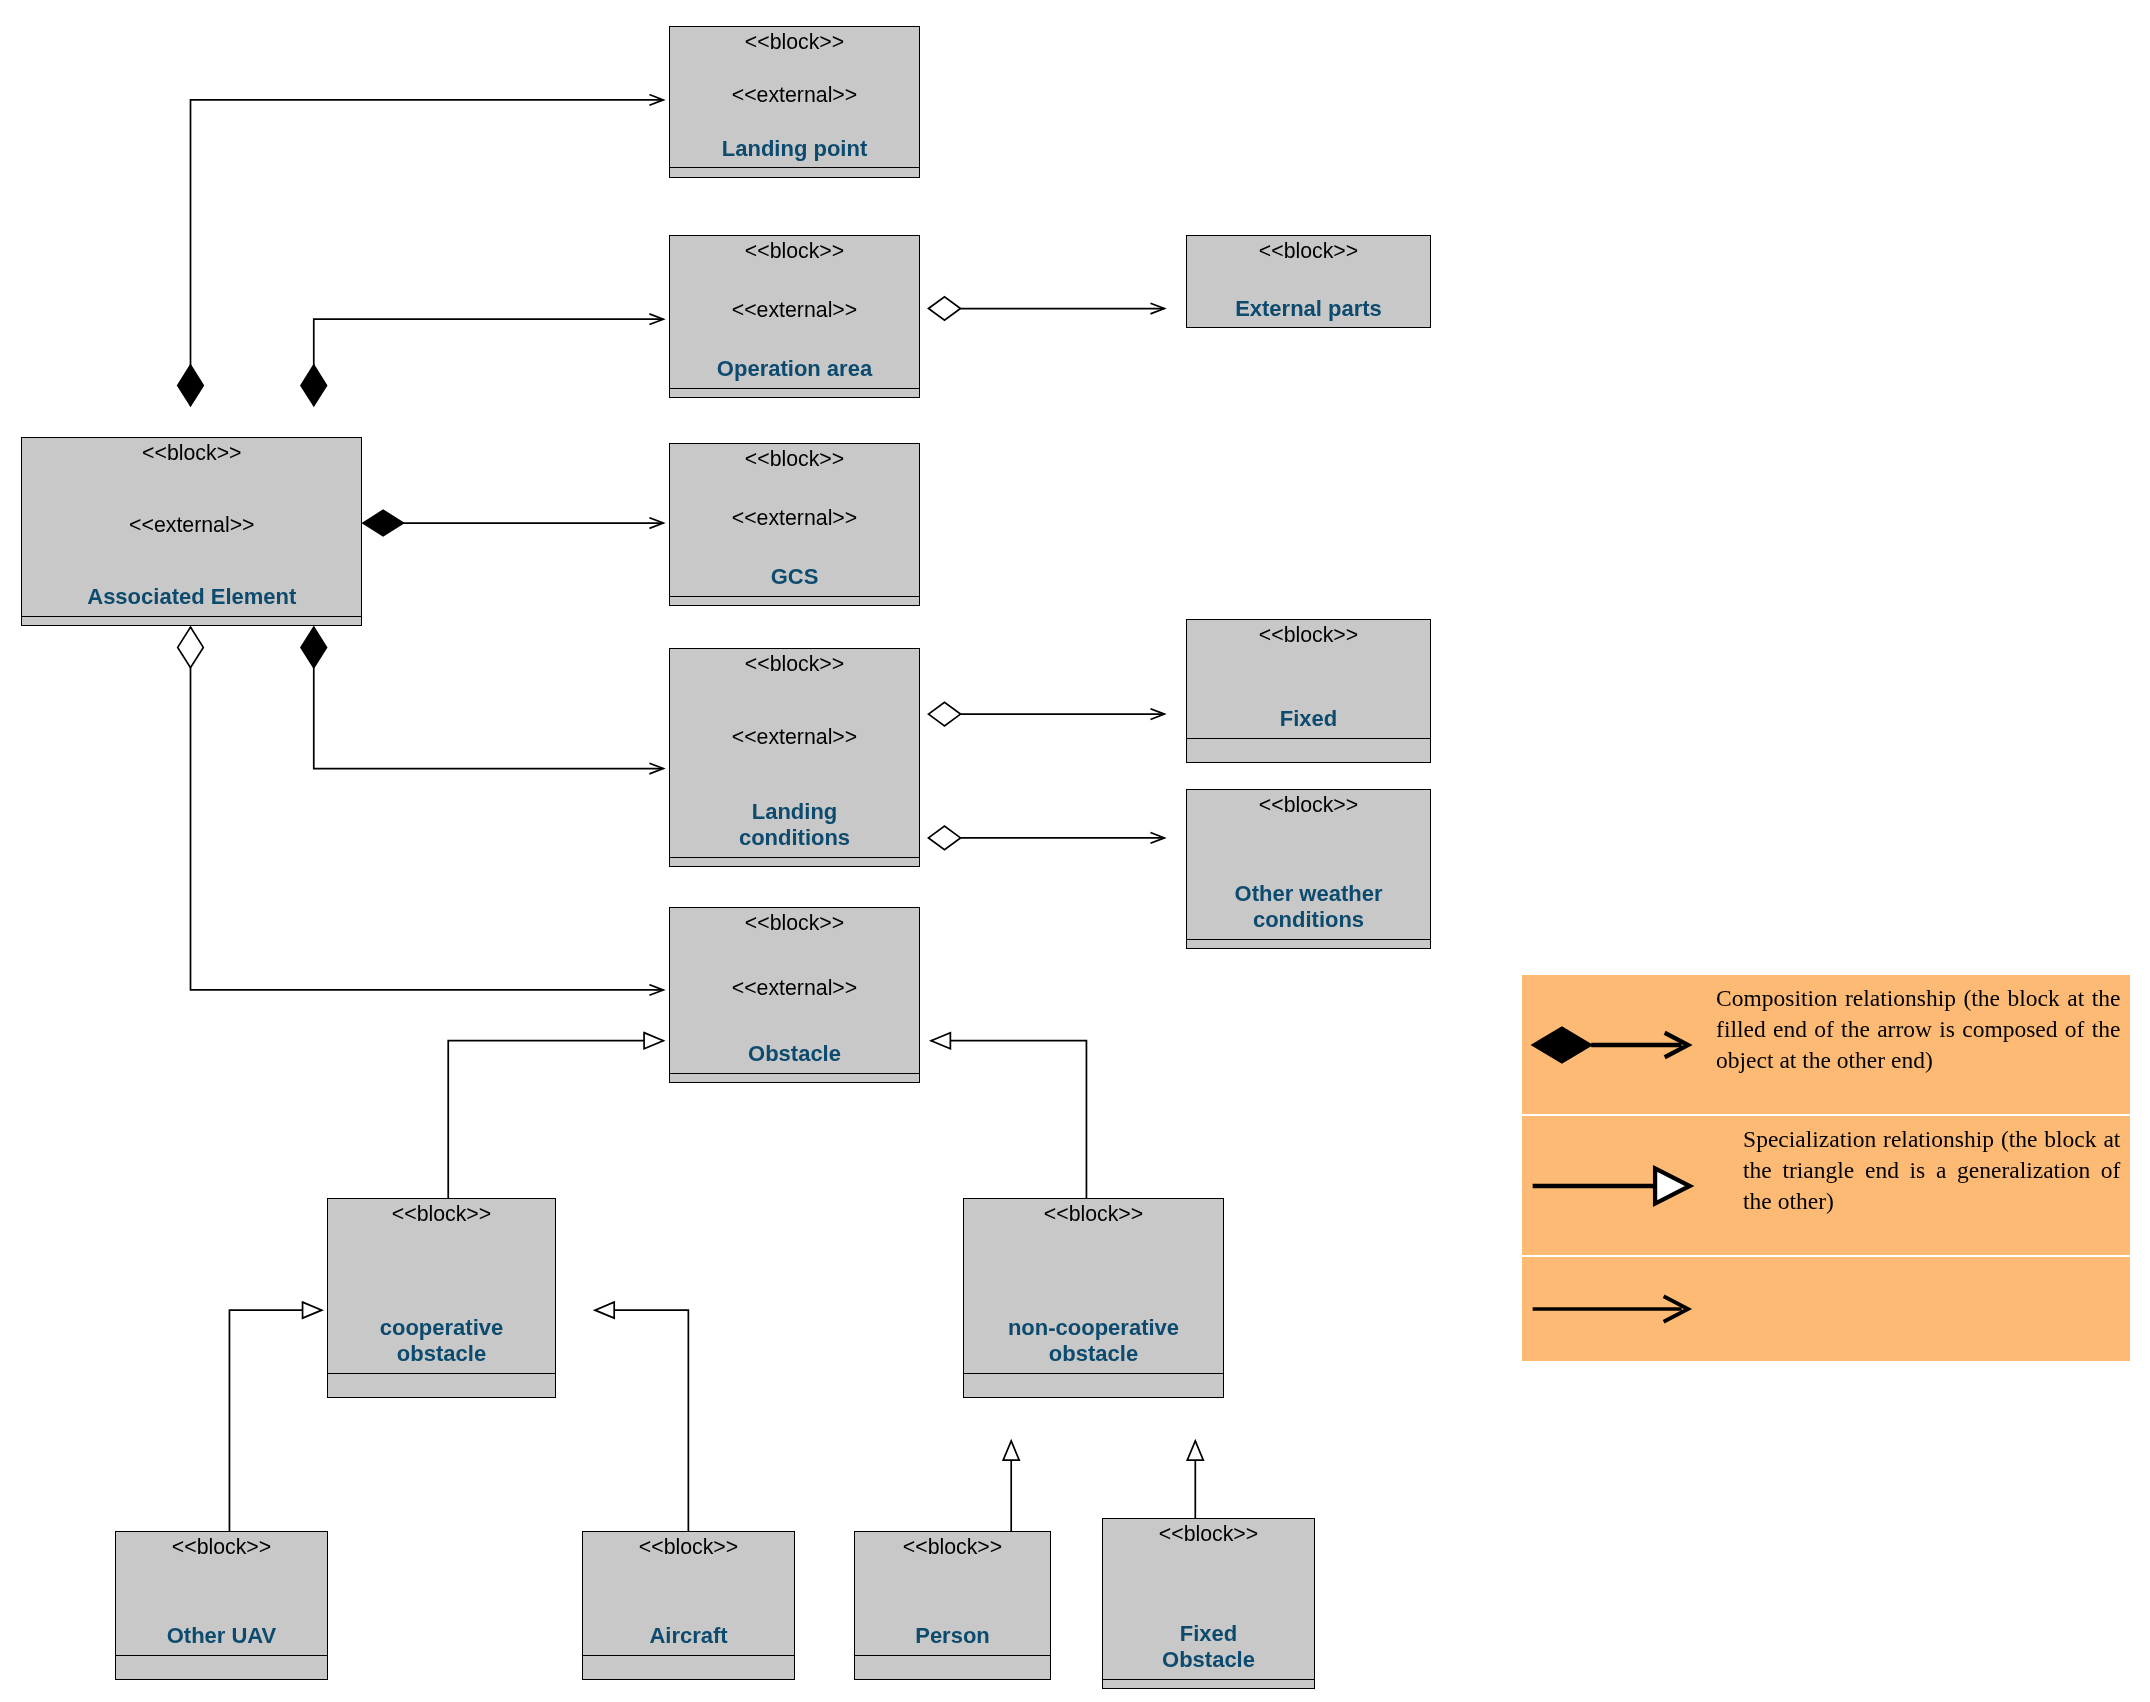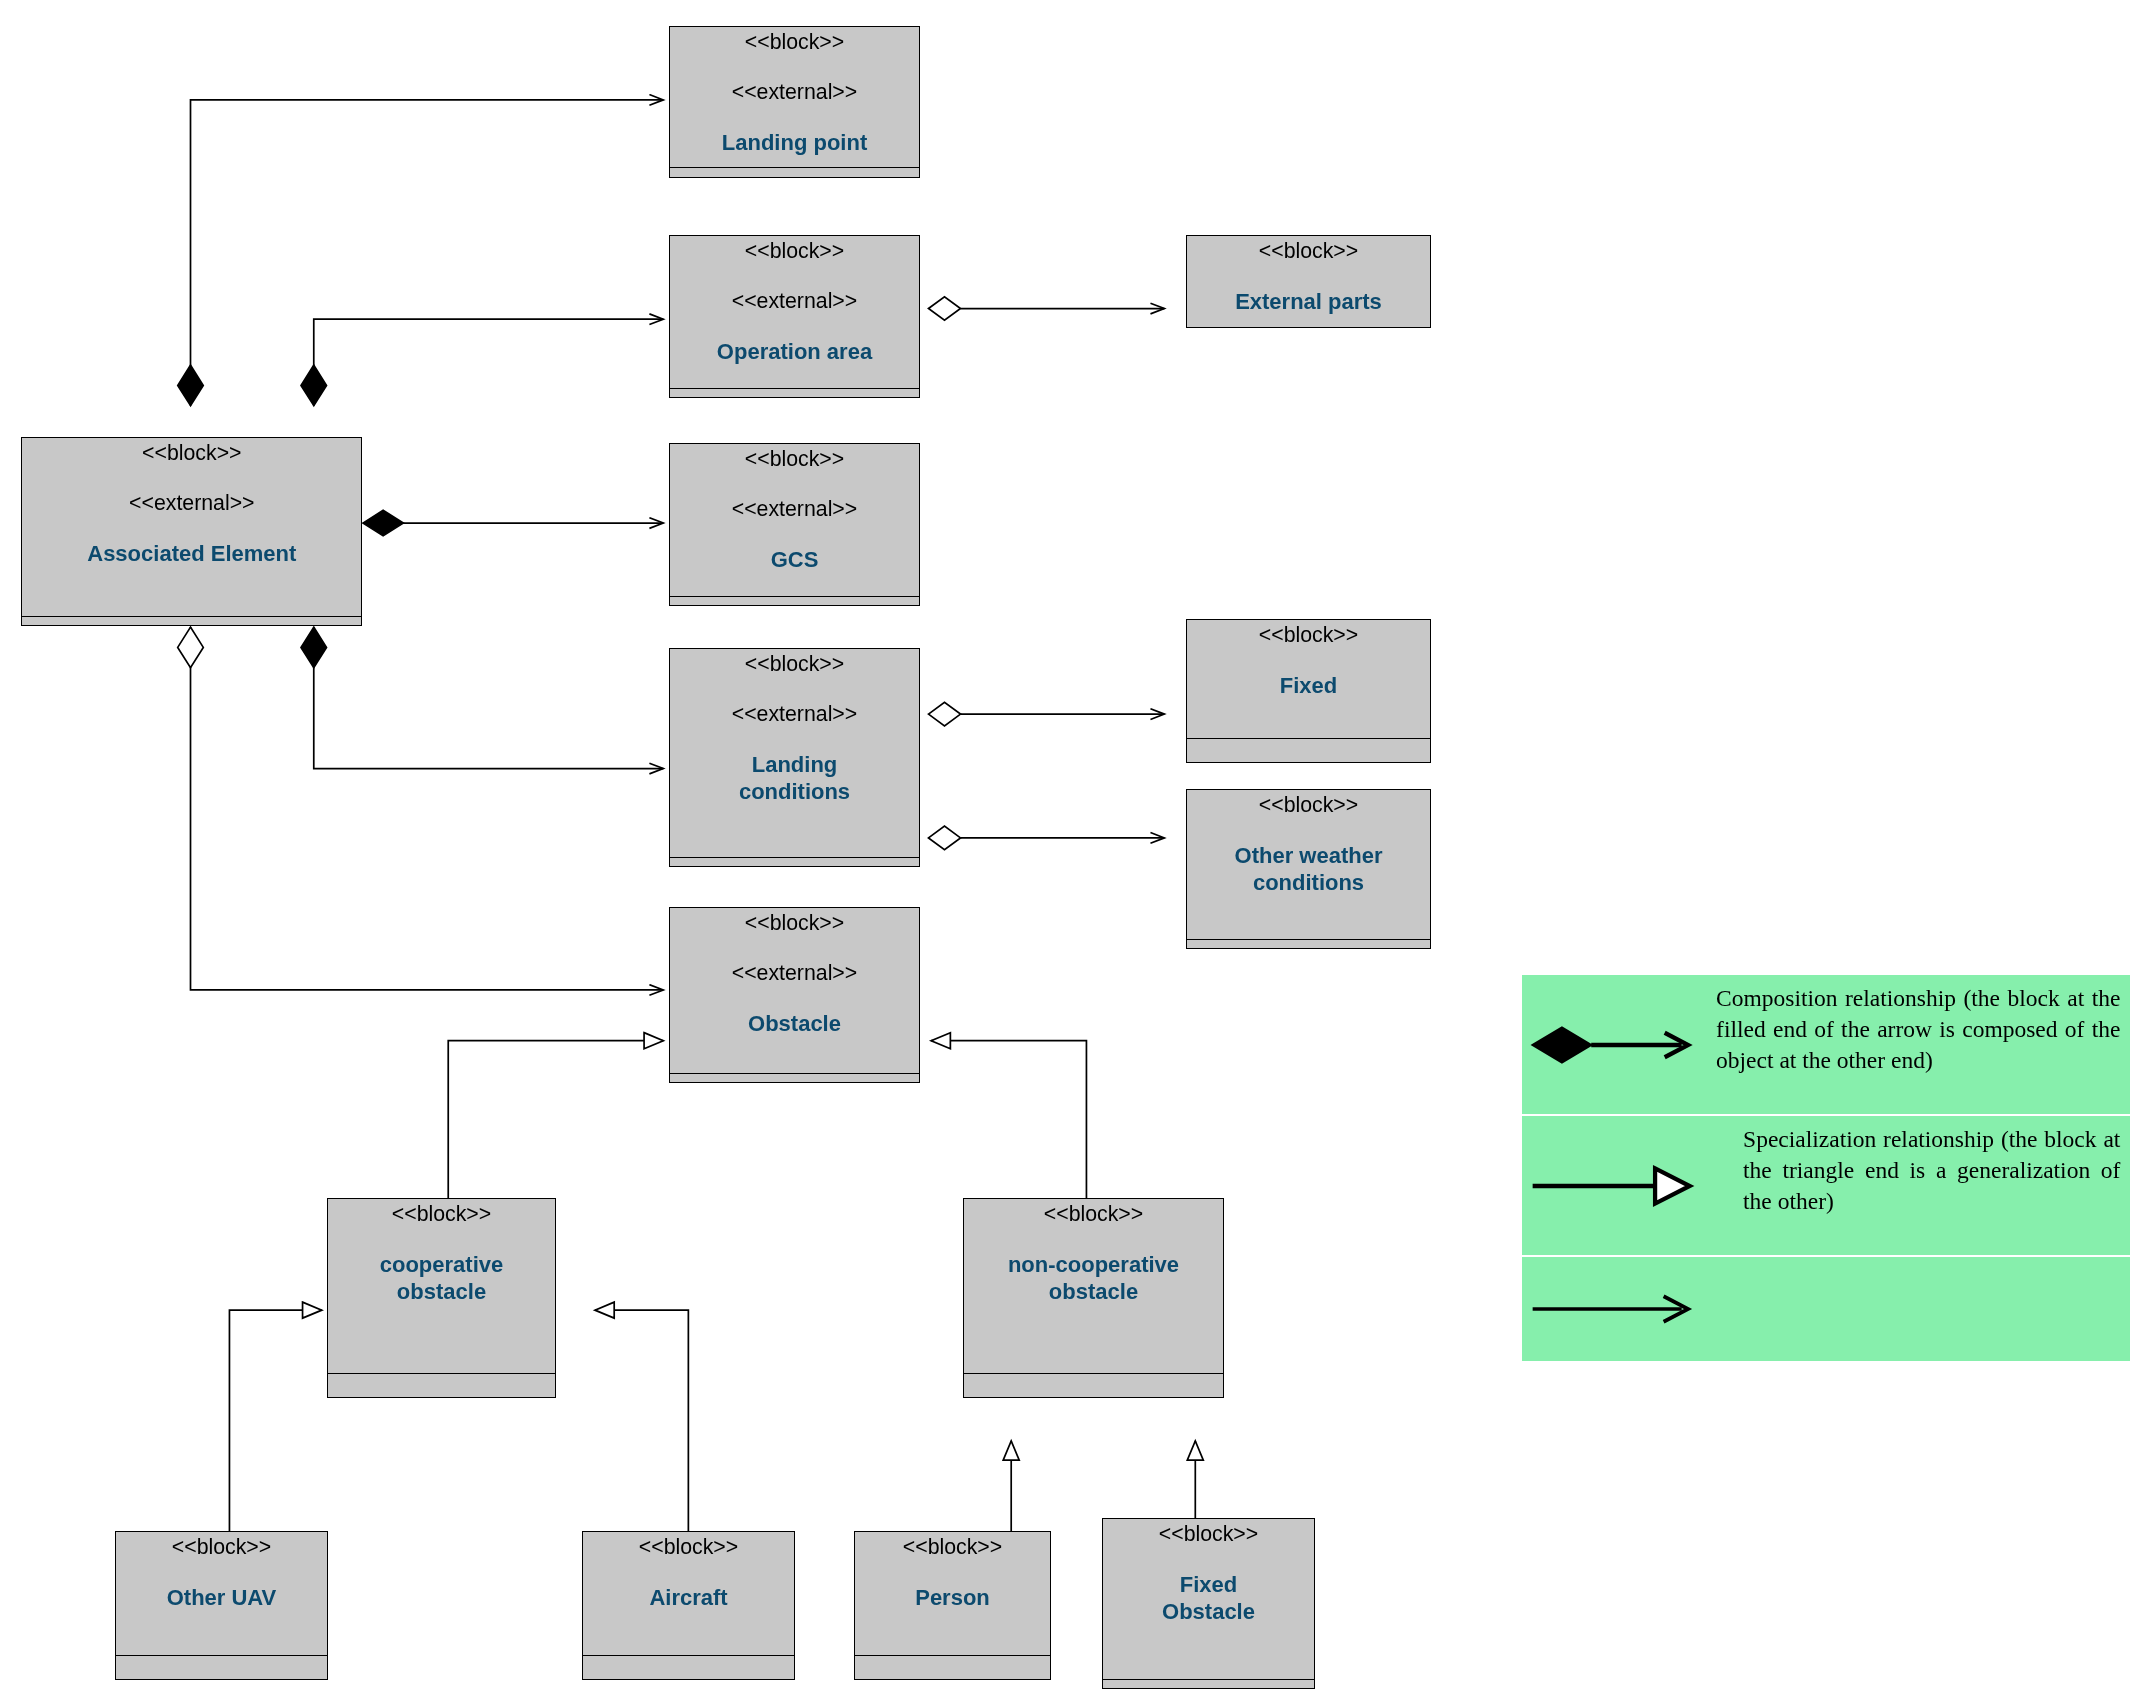--- a/index.html
+++ b/index.html
@@ -32,25 +32,24 @@
     box-sizing: border-box;
     display: flex;
     flex-direction: column;
     align-items: stretch;
   }
   .block .head {
     flex: 1 1 auto;
     display: flex;
     flex-direction: column;
     align-items: center;
-    justify-content: flex-start;
+    justify-content: space-between;
     padding: 3.2px 5.3px 4.3px 5.3px;
     text-align: center;
     line-height: 1.22;
-    gap: 24px;
   }
   .block .stereo {
     font-size: 21.3px;
     font-weight: 400;
     color: #000;
     white-space: nowrap;
   }
   .block .name {
     font-size: 22px;
     font-weight: bold;
@@ -70,21 +69,21 @@
   
   #legend {
     position: absolute;
     left: 1522px;
     top: 975px;
     width: 608px;
   }
   .legend-row {
     display: flex;
     align-items: flex-start;
-    background: #86efac;
+    background: #fdba74;
     border-bottom: 2.1px solid #ffffff;
     min-height: 64px;
   }
   .legend-sym {
     flex: 0 0 192px;
     position: relative;
     align-self: stretch;
     min-height: 64px;
   }
   .legend-sym svg {

